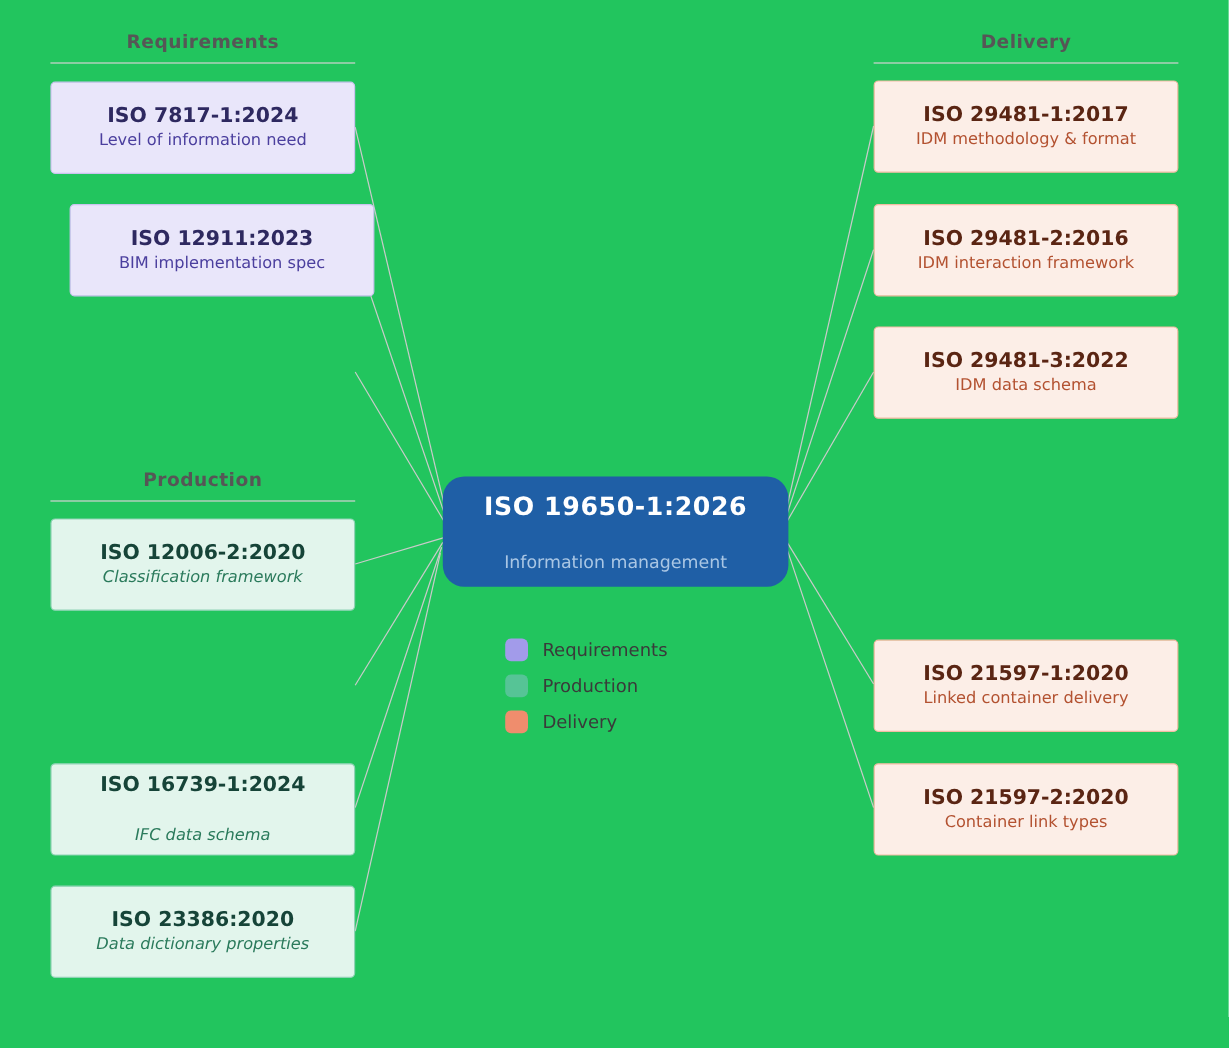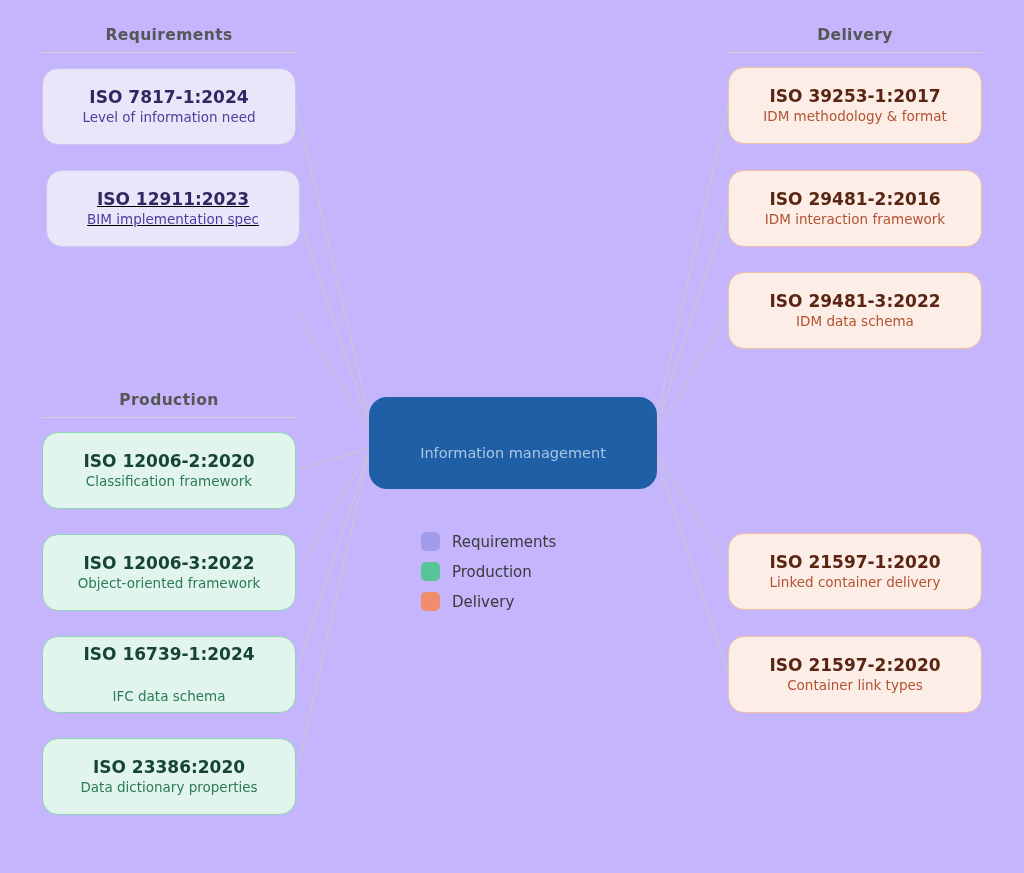--- a/index.html
+++ b/index.html
@@ -1,21 +1,21 @@
 <!DOCTYPE html>
 <html><head>
 <meta charset="utf-8">
 <style>
   html, body { margin: 0; padding: 0; background: #ffffff; }
   #canvas {
     position: relative;
     width: 1024px;
     height: 873px;
     font-family: "DejaVu Sans", "Liberation Sans", sans-serif;
-    background: #c4b5fd;
+    background: #22c55e;
     overflow: hidden;
   }
   #edges {
     position: absolute;
     left: 0; top: 0;
     width: 1024px; height: 873px;
     z-index: 1;
   }
   .section-header {
     position: absolute;
@@ -26,38 +26,38 @@
     letter-spacing: 0.4px;
     color: #565656;
     padding-bottom: 8px;
     border-bottom: 1px solid #d2d2d2;
     z-index: 2;
   }
   .card {
     position: absolute;
     width: 254px;
     height: 77px;
-    border-radius: 16px;
+    border-radius: 4px;
     box-sizing: border-box;
     display: flex;
     flex-direction: column;
     justify-content: center;
     align-items: center;
     gap: 4px;
     z-index: 2;
     text-align: center;
   }
   .card .card-title { font-size: 17px; font-weight: bold; line-height: 1.1; }
   .card .card-sub   { font-size: 13.5px; line-height: 1.1; }
   .card.purple { background: #e9e6fa; border: 1px solid #cbc3ef; }
   .card.purple .card-title { color: #2e2960; }
   .card.purple .card-sub   { color: #4b3f9e; }
   .card.green { background: #e2f5ec; border: 1px solid #8fd3b5; }
   .card.green .card-title { color: #164438; }
-  .card.green .card-sub   { color: #2a7a5b; }
+  .card.green .card-sub   { color: #2a7a5b; font-style: italic; }
   .card.salmon { background: #fceee7; border: 1px solid #f2bca3; }
   .card.salmon .card-title { color: #5a2513; }
   .card.salmon .card-sub   { color: #b35231; }
   .center-node {
     position: absolute;
     left: 369px; top: 397px;
     width: 288px; height: 92px;
     border-radius: 18px;
     display: flex;
     flex-direction: column;
@@ -124,64 +124,61 @@
   </svg>
 
   <div class="section-header" style="left:42px; top:26px;">Requirements</div>
   <div class="section-header" style="left:42px; top:391px;">Production</div>
   <div class="section-header" style="left:728px; top:26px;">Delivery</div>
 
   <div class="card purple" style="left:42px; top:68px;">
     <div class="card-title">ISO 7817-1:2024</div>
     <div class="card-sub">Level of information need</div>
   </div>
-  <div class="card purple" style="left:46px; top:170px;text-decoration:underline;">
+  <div class="card purple" style="left:58px; top:170px;">
     <div class="card-title">ISO 12911:2023</div>
     <div class="card-sub">BIM implementation spec</div>
   </div>
 
   <div class="card green" style="left:42px; top:432px;">
     <div class="card-title">ISO 12006-2:2020</div>
     <div class="card-sub">Classification framework</div>
-  </div>
-  <div class="card green" style="left:42px; top:534px;">
-    <div class="card-title">ISO 12006-3:2022</div>
-    <div class="card-sub">Object-oriented framework</div>
   </div>
   <div class="card green" style="left:42px; top:636px;gap:26px;">
     <div class="card-title">ISO 16739-1:2024</div>
     <div class="card-sub">IFC data schema</div>
   </div>
   <div class="card green" style="left:42px; top:738px;">
     <div class="card-title">ISO 23386:2020</div>
     <div class="card-sub">Data dictionary properties</div>
   </div>
 
   <div class="card salmon" style="left:728px; top:67px;">
-    <div class="card-title">ISO 39253-1:2017</div>
+    <div class="card-title">ISO 29481-1:2017</div>
     <div class="card-sub">IDM methodology &amp; format</div>
   </div>
   <div class="card salmon" style="left:728px; top:170px;">
     <div class="card-title">ISO 29481-2:2016</div>
     <div class="card-sub">IDM interaction framework</div>
   </div>
   <div class="card salmon" style="left:728px; top:272px;">
     <div class="card-title">ISO 29481-3:2022</div>
     <div class="card-sub">IDM data schema</div>
   </div>
   <div class="card salmon" style="left:728px; top:533px;">
     <div class="card-title">ISO 21597-1:2020</div>
     <div class="card-sub">Linked container delivery</div>
   </div>
   <div class="card salmon" style="left:728px; top:636px;">
     <div class="card-title">ISO 21597-2:2020</div>
     <div class="card-sub">Container link types</div>
   </div>
 
   <div class="center-node" style="background: rgb(31, 95, 166);">
+    <div class="center-title">ISO 19650-1:2026</div>
     <div class="center-sub">Information management</div>
   </div>
 
   <div class="legend">
     <div class="legend-row">
       <span class="legend-swatch" style="background: rgb(162, 155, 234);"></span>
       <span class="legend-label">Requirements</span>
     </div>
     <div class="legend-row">
       <span class="legend-swatch" style="background: rgb(86, 196, 150);"></span>

